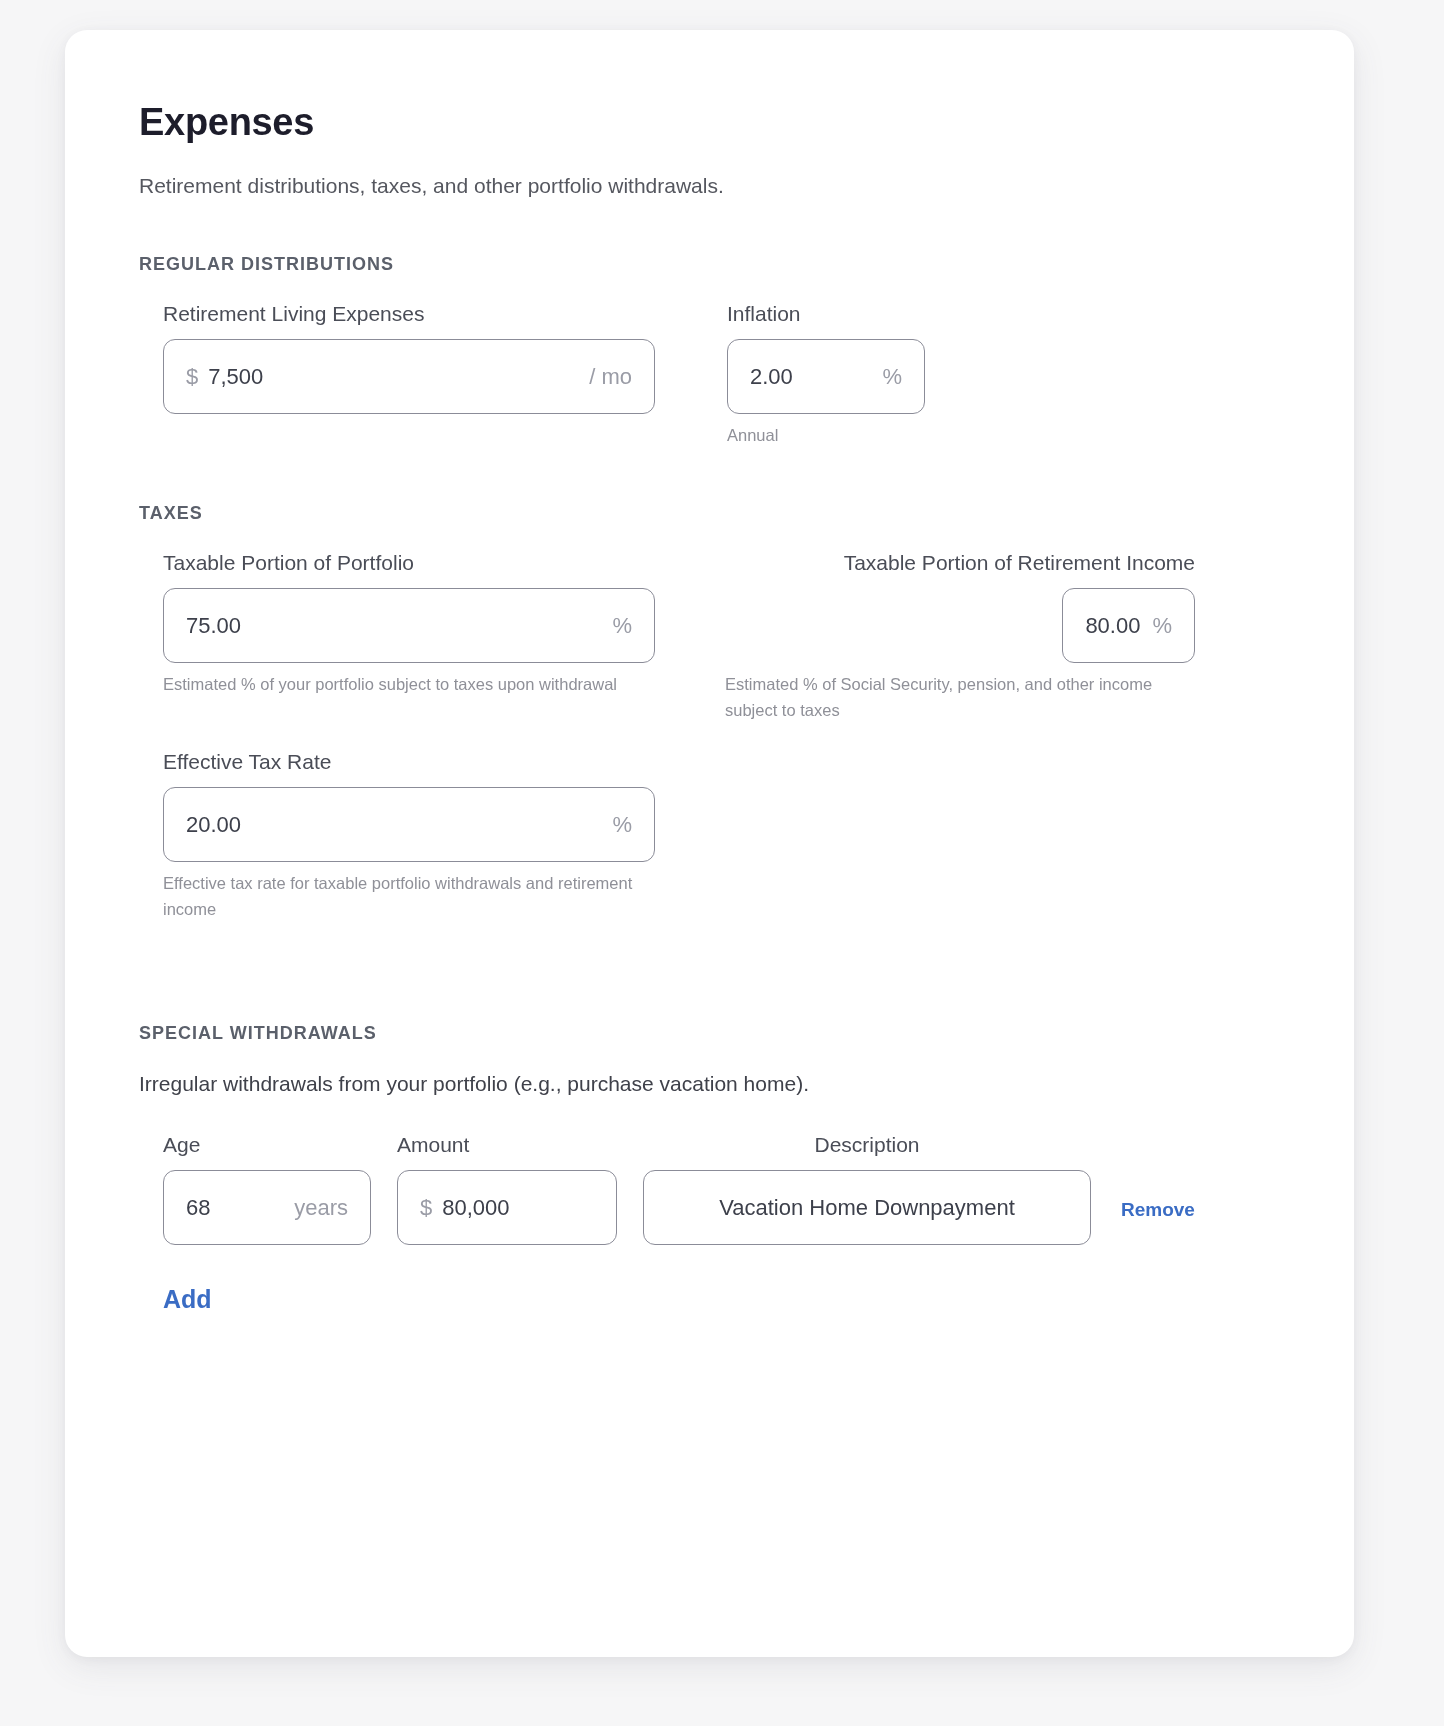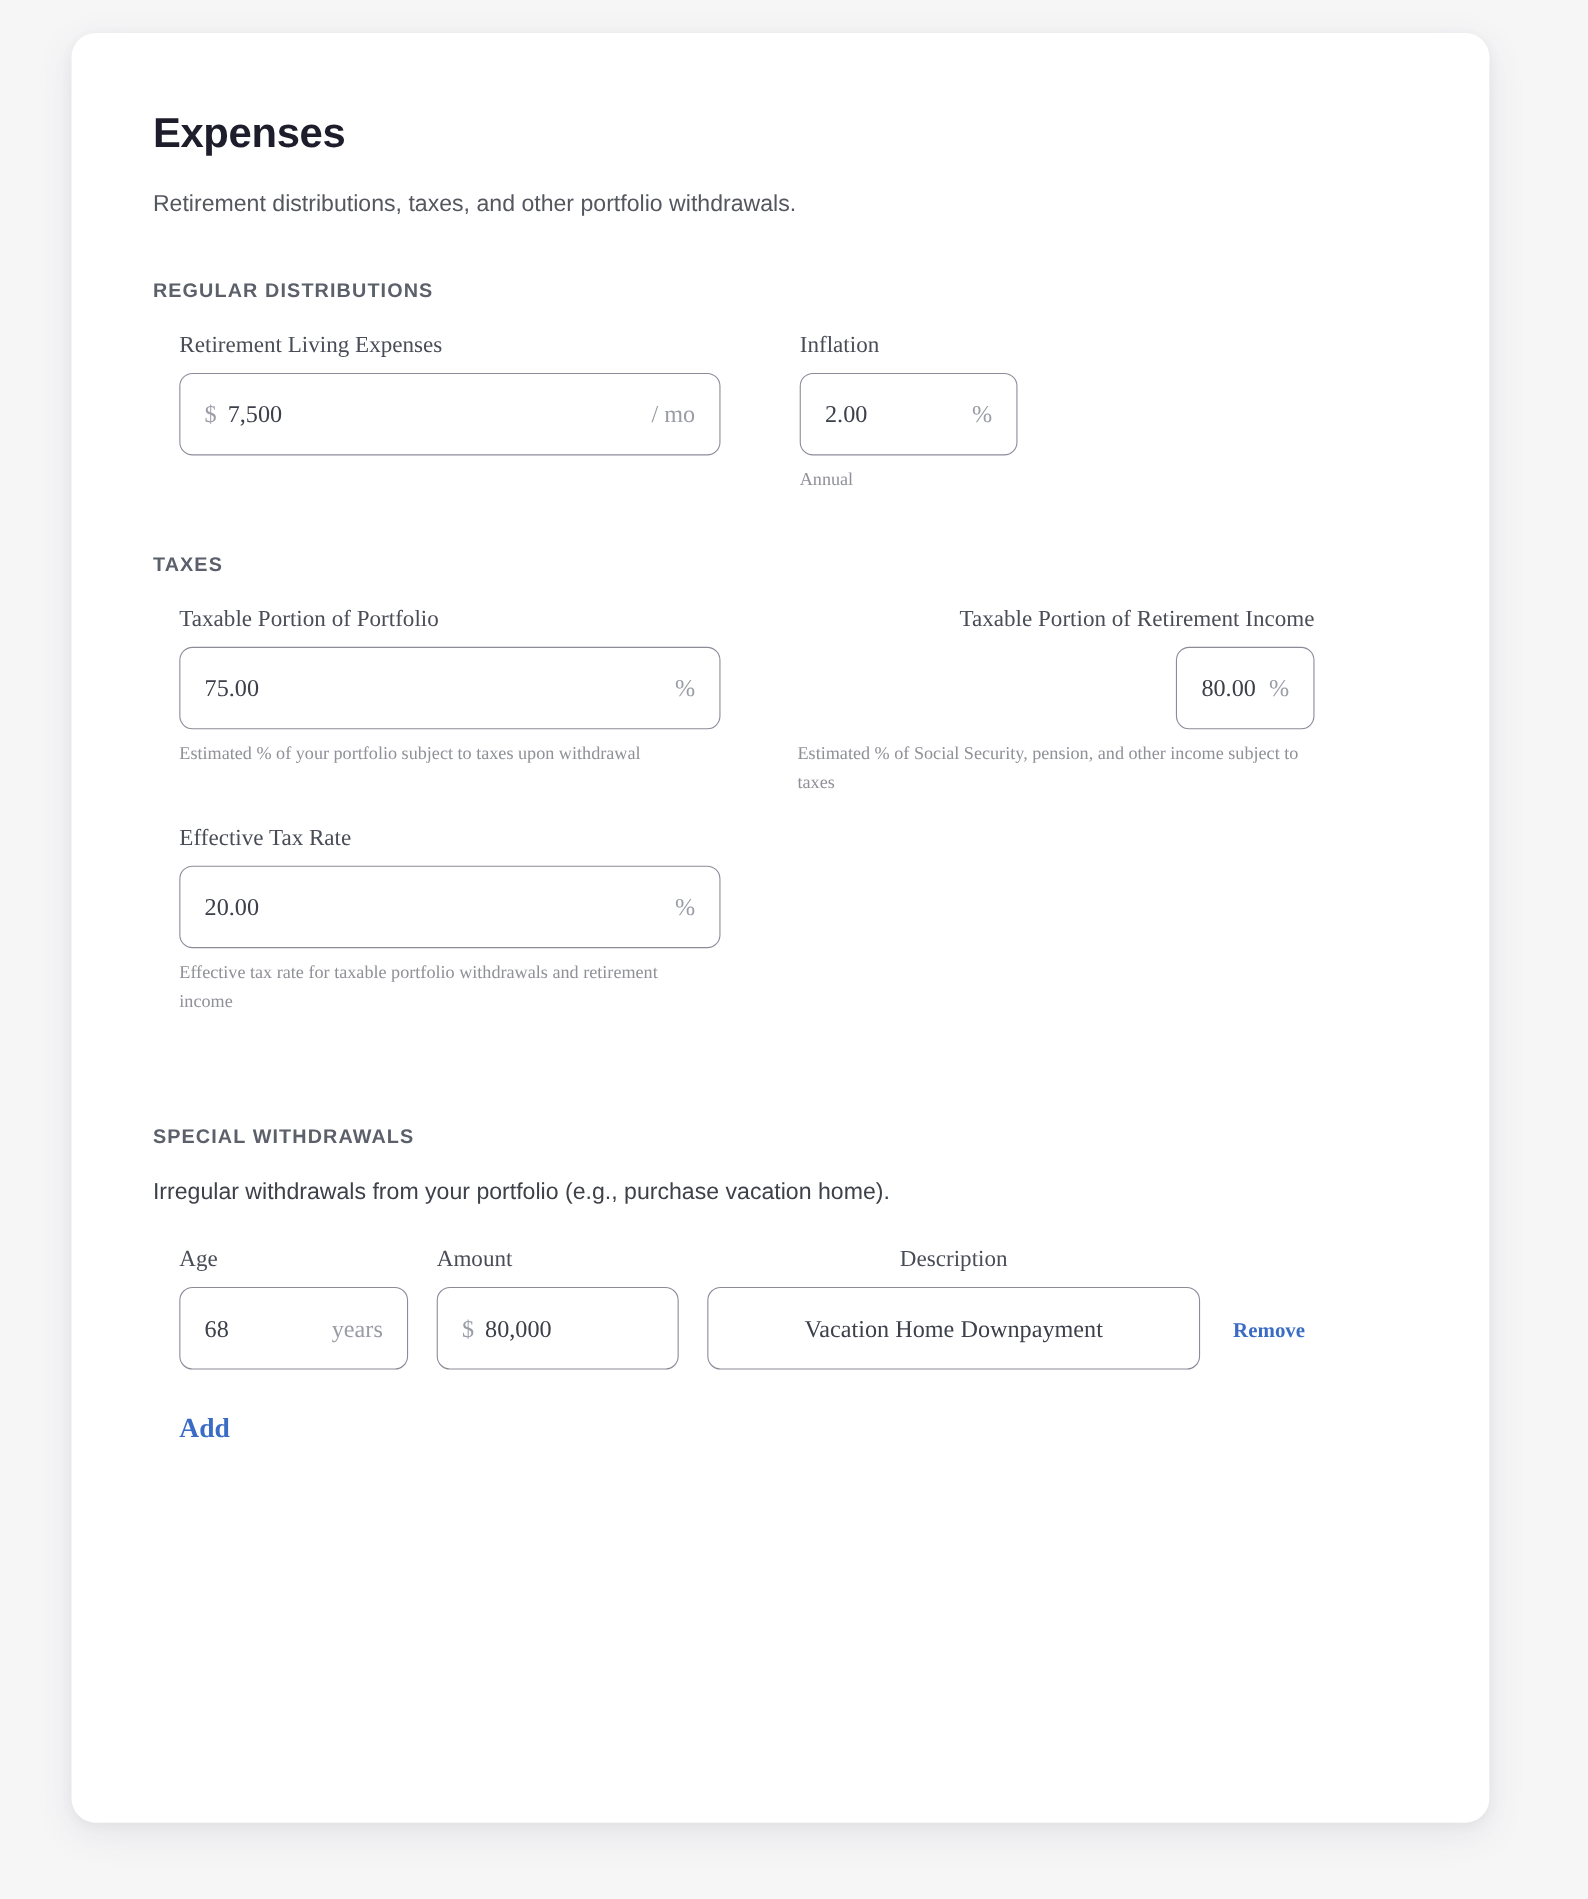--- a/index.html
+++ b/index.html
@@ -71,21 +71,20 @@
   }
   .section-desc {
     font-size: 21px;
     color: #3f414a;
     margin: 0 0 34px 0;
     line-height: 1.35;
   }
 
   .fields {
     padding-left: 24px;
-    font-family: Liberation Serif, serif;
   }
   .field-row {
     display: flex;
     align-items: flex-start;
     gap: 44px;
   }
   .field-row + .field-row {
     margin-top: 26px;
   }
 

